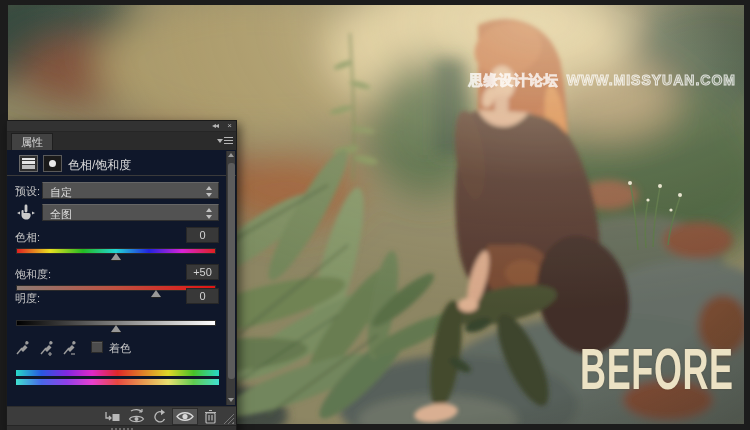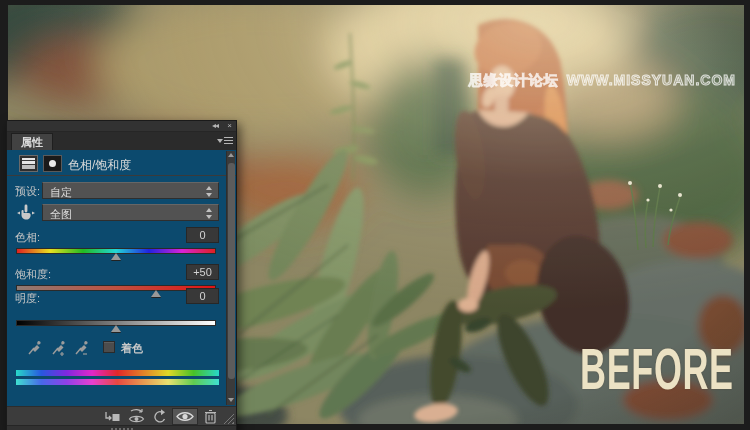--- a/index.html
+++ b/index.html
@@ -25,29 +25,29 @@
            background:#464646; box-shadow:3px 4px 10px rgba(0,0,0,.55);
            border:1px solid #1a1a1a; font-size:11px; color:#c8c8c8; }
   .topstrip { position:absolute; left:0; top:0; width:100%; height:11px; background:#323232;
               border-bottom:1px solid #262626; }
   .topstrip .tsbtn { position:absolute; top:0; height:10px; line-height:9px; font-size:8px;
                      color:#b5b5b5; cursor:pointer; }
   .ts-collapse { right:18px; letter-spacing:-1px; }
   .ts-close { right:4px; font-size:10px; }
   .tabbar { position:absolute; left:0; top:11px; width:100%; height:18px; background:#2b2b2b; }
   .tab { position:absolute; left:4px; top:1px; height:17px; padding:0 9px; line-height:17px;
-         background:#424242; color:#dcdcdc; border:1px solid #1f1f1f; border-bottom:none;font-weight:bold; }
+         background:#424242; color:#dcdcdc; border:1px solid #1f1f1f; border-bottom:none; }
   .panelmenu { position:absolute; right:3px; top:4px; width:16px; height:11px; cursor:pointer; }
   .panelmenu .tri { position:absolute; left:0; top:3px; width:0; height:0;
                     border-left:3px solid transparent; border-right:3px solid transparent;
                     border-top:4px solid #b5b5b5; }
   .panelmenu .lines { position:absolute; right:0; top:1px; width:9px; height:9px;
                       background:repeating-linear-gradient(#b5b5b5 0 1px, transparent 1px 3px); }
 
-  .content { position:absolute; left:0; top:29px; width:100%; height:256px; background:#0c4a6e;padding-left:12px; }
+  .content { position:absolute; left:0; top:29px; width:100%; height:256px; background:#0f172a;padding-left:12px; }
 
   .iconrow { position:absolute; left:0; top:2px; width:100%; height:24px;
              border-bottom:1px solid #3a3a3a; }
   .adjicon { position:absolute; left:12px; top:3px; width:19px; height:17px; background:#2e2e2e;
              border:1px solid #6a6a6a; }
   .adjicon .inner { position:absolute; left:2px; top:2px; width:13px; height:11px; background:#e6e6e6;
              box-shadow:inset 0 -4px 0 #bfbfbf;
              background-image:linear-gradient(#e6e6e6 2px,#3a3a3a 2px,#3a3a3a 3px,#e6e6e6 3px,#e6e6e6 6px,#3a3a3a 6px,#3a3a3a 7px,#e6e6e6 7px); }
   .clipicon { position:absolute; left:36px; top:3px; width:19px; height:17px; background:#1a1a1a;
               border:1px solid #5a5a5a; }
@@ -72,21 +72,21 @@
   .valuebox { position:absolute; left:179px; top:-1px; width:33px; height:16px; background:#383838;
               border:1px solid #272727; color:#d2d2d2; text-align:center; line-height:14px; }
 
   .sliderwrap { position:absolute; left:9px; width:200px; height:12px; }
   .sliderbar { position:absolute; left:0; top:0; width:200px; height:6px;
                border:1px solid #2a2a2a; }
   .thumb { position:absolute; top:5px; width:0; height:0;
            border-left:5px solid transparent; border-right:5px solid transparent;
            border-bottom:7px solid #989898; filter:drop-shadow(0 1px 0 #222); cursor:pointer; }
 
-  .dropperrow { position:absolute; left:12px; width:100%; height:20px;font-weight:bold; }
+  .dropperrow { position:absolute; left:0; width:100%; height:20px; }
   .dropper { position:absolute; top:0; width:15px; height:18px; cursor:pointer; }
   .checkbox { position:absolute; left:84px; top:3px; width:12px; height:12px; background:#4c4c4c;
               border:1px solid #2a2a2a; box-shadow:inset 0 1px 0 #5e5e5e; cursor:pointer; }
   .colorizelabel { position:absolute; left:102px; top:3px; }
 
   .specbar { position:absolute; left:9px; width:203px; height:6px; }
 
   .scrollbar { position:absolute; right:1px; top:1px; width:9px; height:254px; background:#3b3b3b;
                border-left:1px solid #2e2e2e; }
   .sb-up, .sb-dn { position:absolute; left:1px; width:7px; height:9px; cursor:pointer; }

